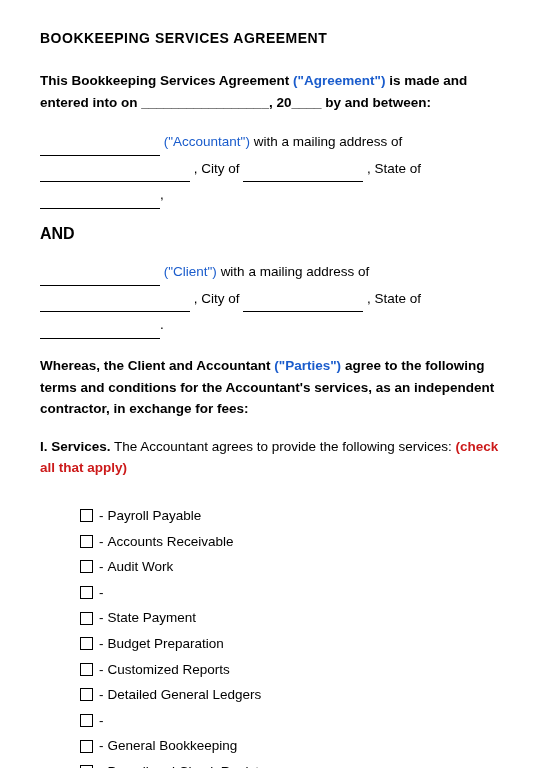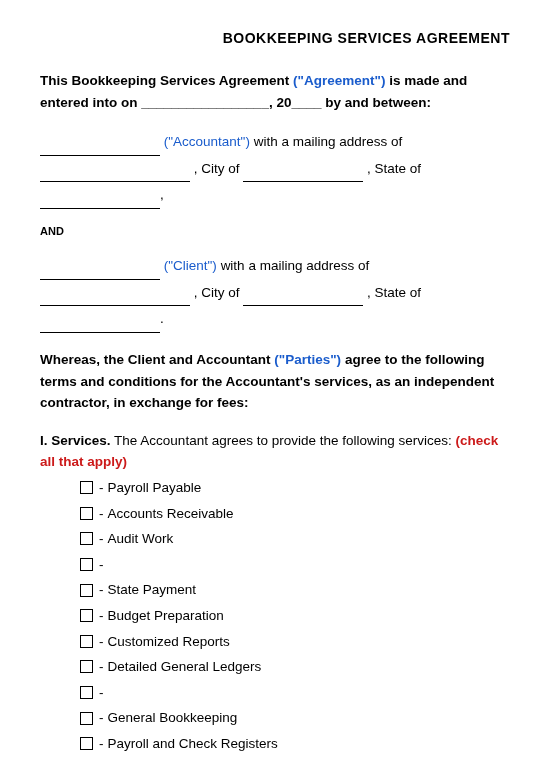--- a/index.html
+++ b/index.html
@@ -12,21 +12,21 @@
       width: 550px;
       min-height: 768px;
       background: #ffffff;
       font-family: Arial, sans-serif;
       font-size: 13.5px;
       color: #000000;
       padding: 30px 40px;
     }
 
     .document-title {
-      text-align: right;
+      text-align: left;
       font-weight: bold;
       font-size: 14px;
       letter-spacing: 0.5px;
       margin-bottom: 24px;
     }
 
     .paragraph {
       line-height: 1.6;
       margin-bottom: 16px;
       font-weight: bold;
@@ -48,34 +48,34 @@
 
     .underline-blank-lg {
       display: inline-block;
       border-bottom: 1px solid #000;
       min-width: 150px;
     }
 
     .section-and {
       margin-bottom: 16px;
       font-weight: bold;
-      font-size: 11px;
+      font-size: 16px;
     }
 
     .address-block {
       margin-bottom: 16px;
       line-height: 1.9;
     }
 
     .address-block .line {
       display: block;
     }
 
     .section-heading {
-      margin-bottom: 4px;
+      margin-bottom: 26px;
       line-height: 1.6;
     }
 
     .section-heading .red-apply {
       color: #cc1a1a;
       font-weight: bold;
     }
 
     .services-list {
       list-style: none;

